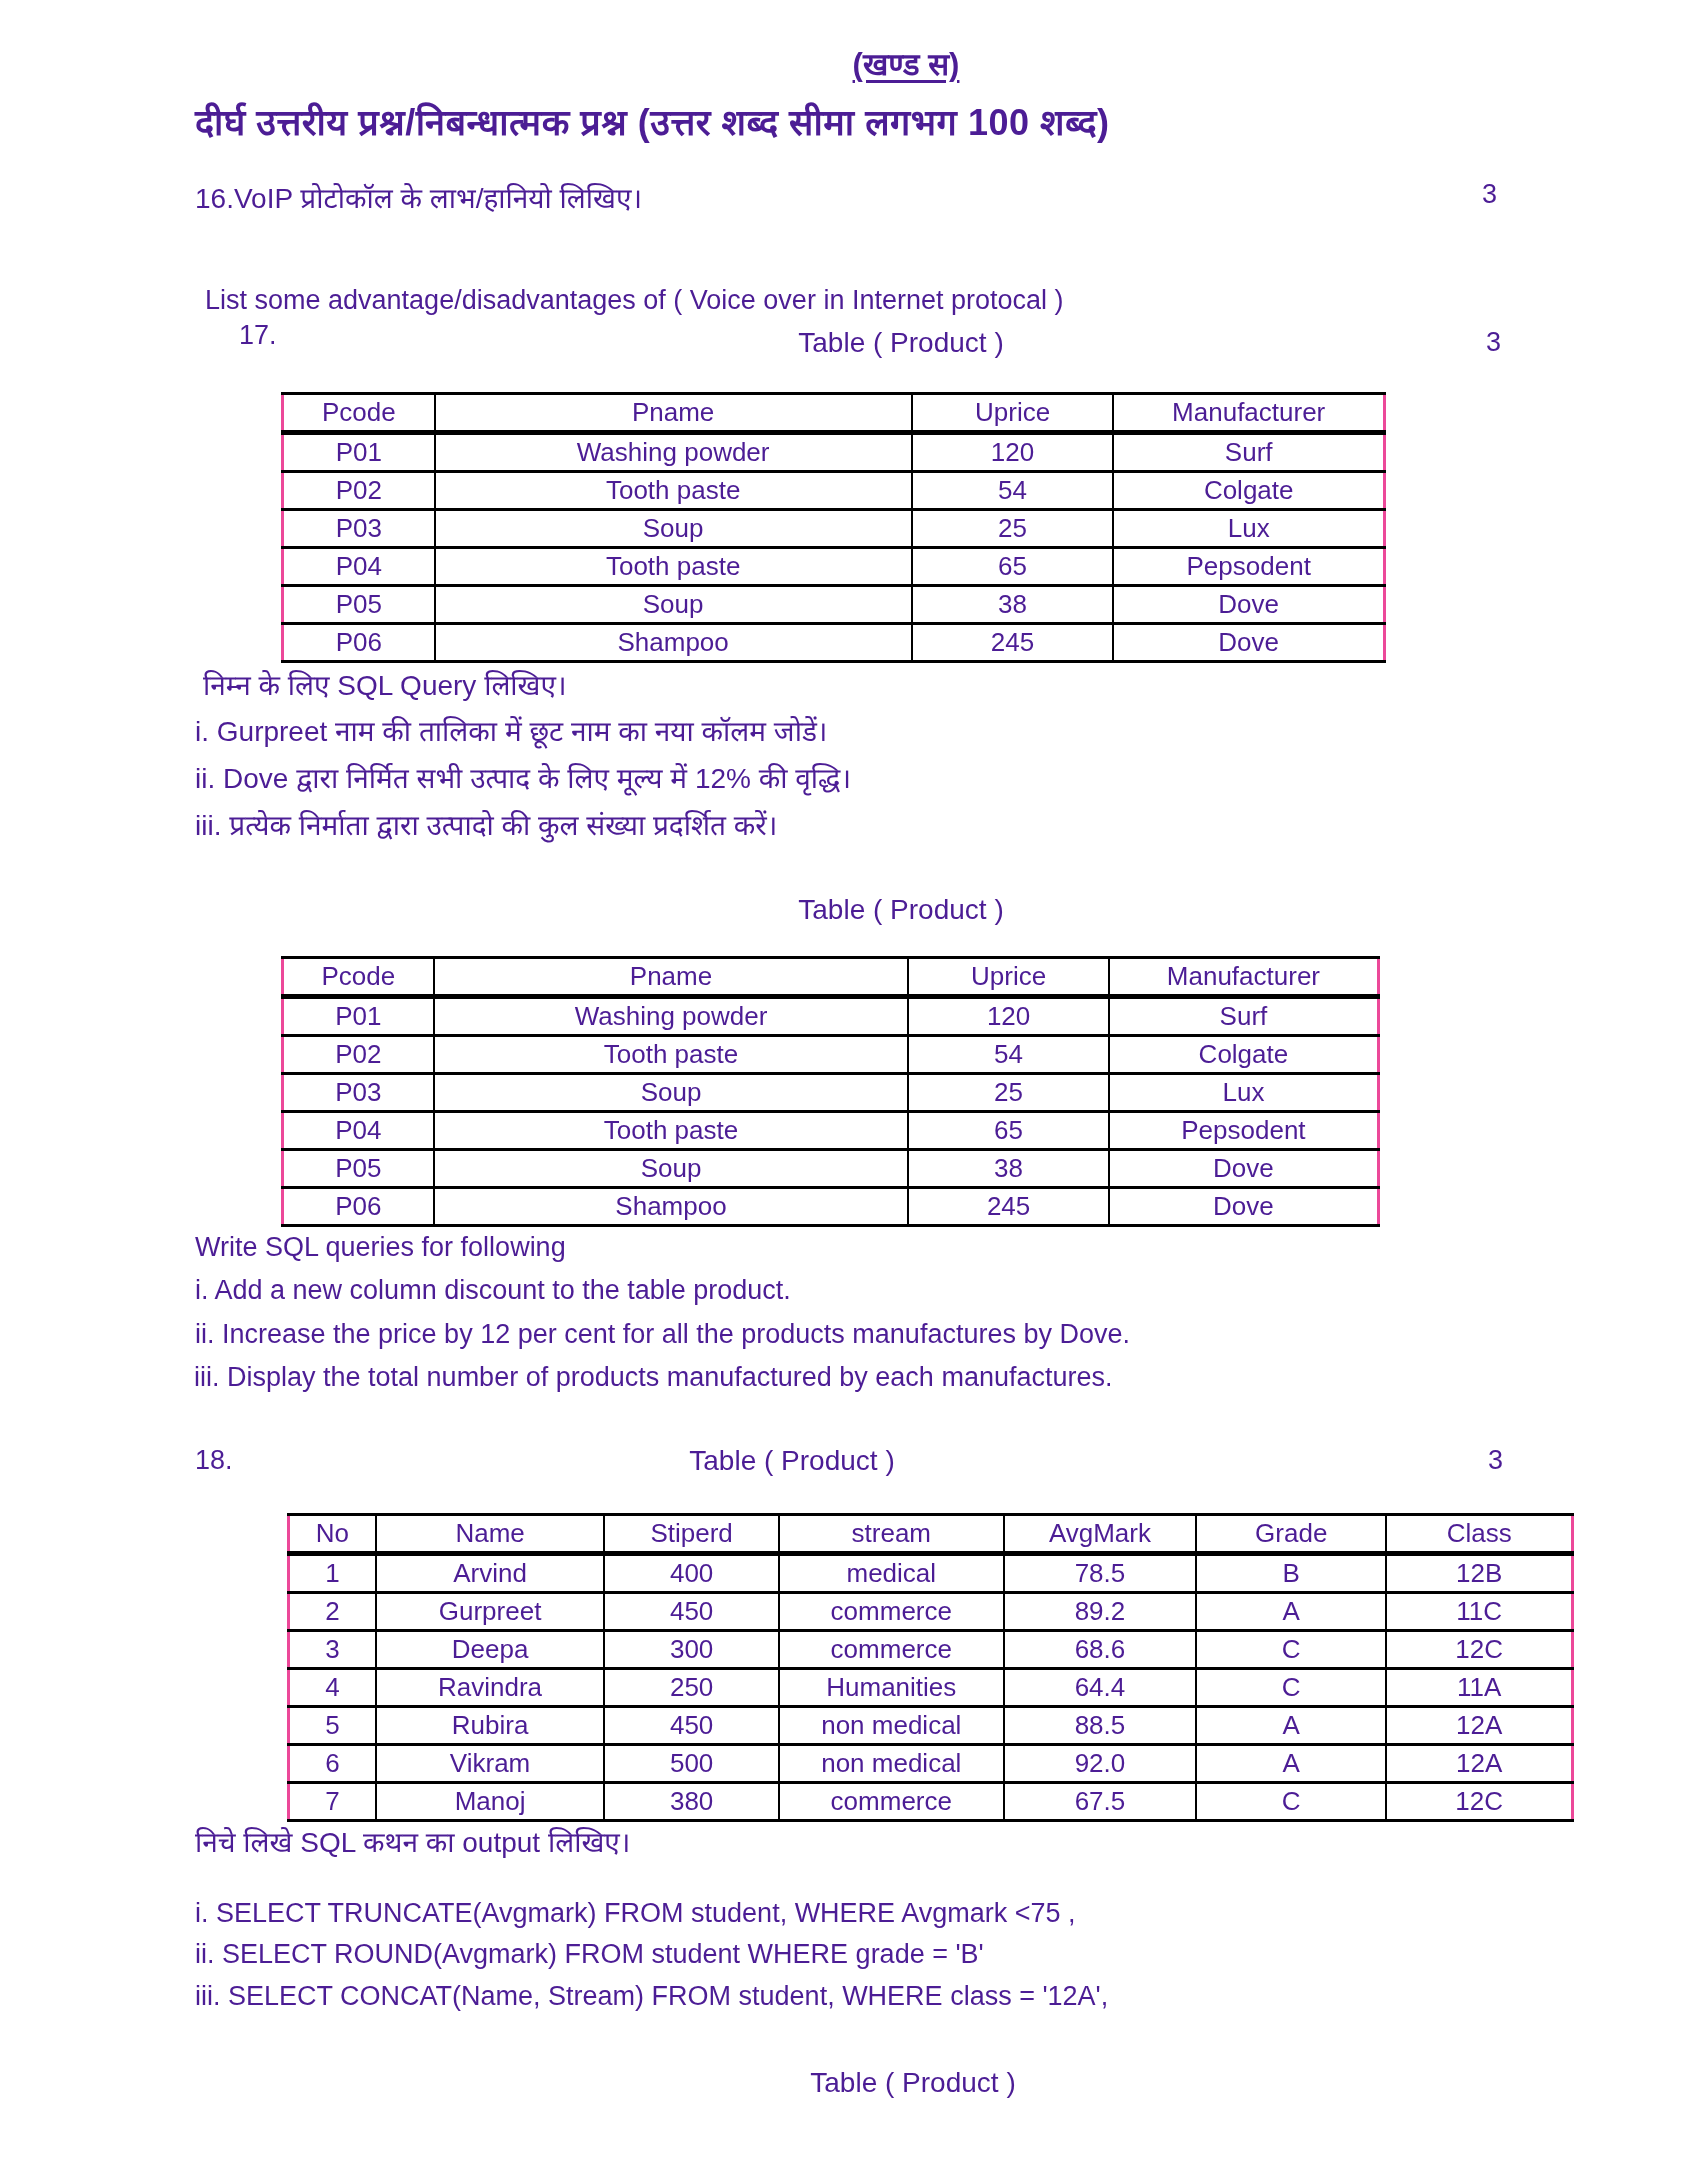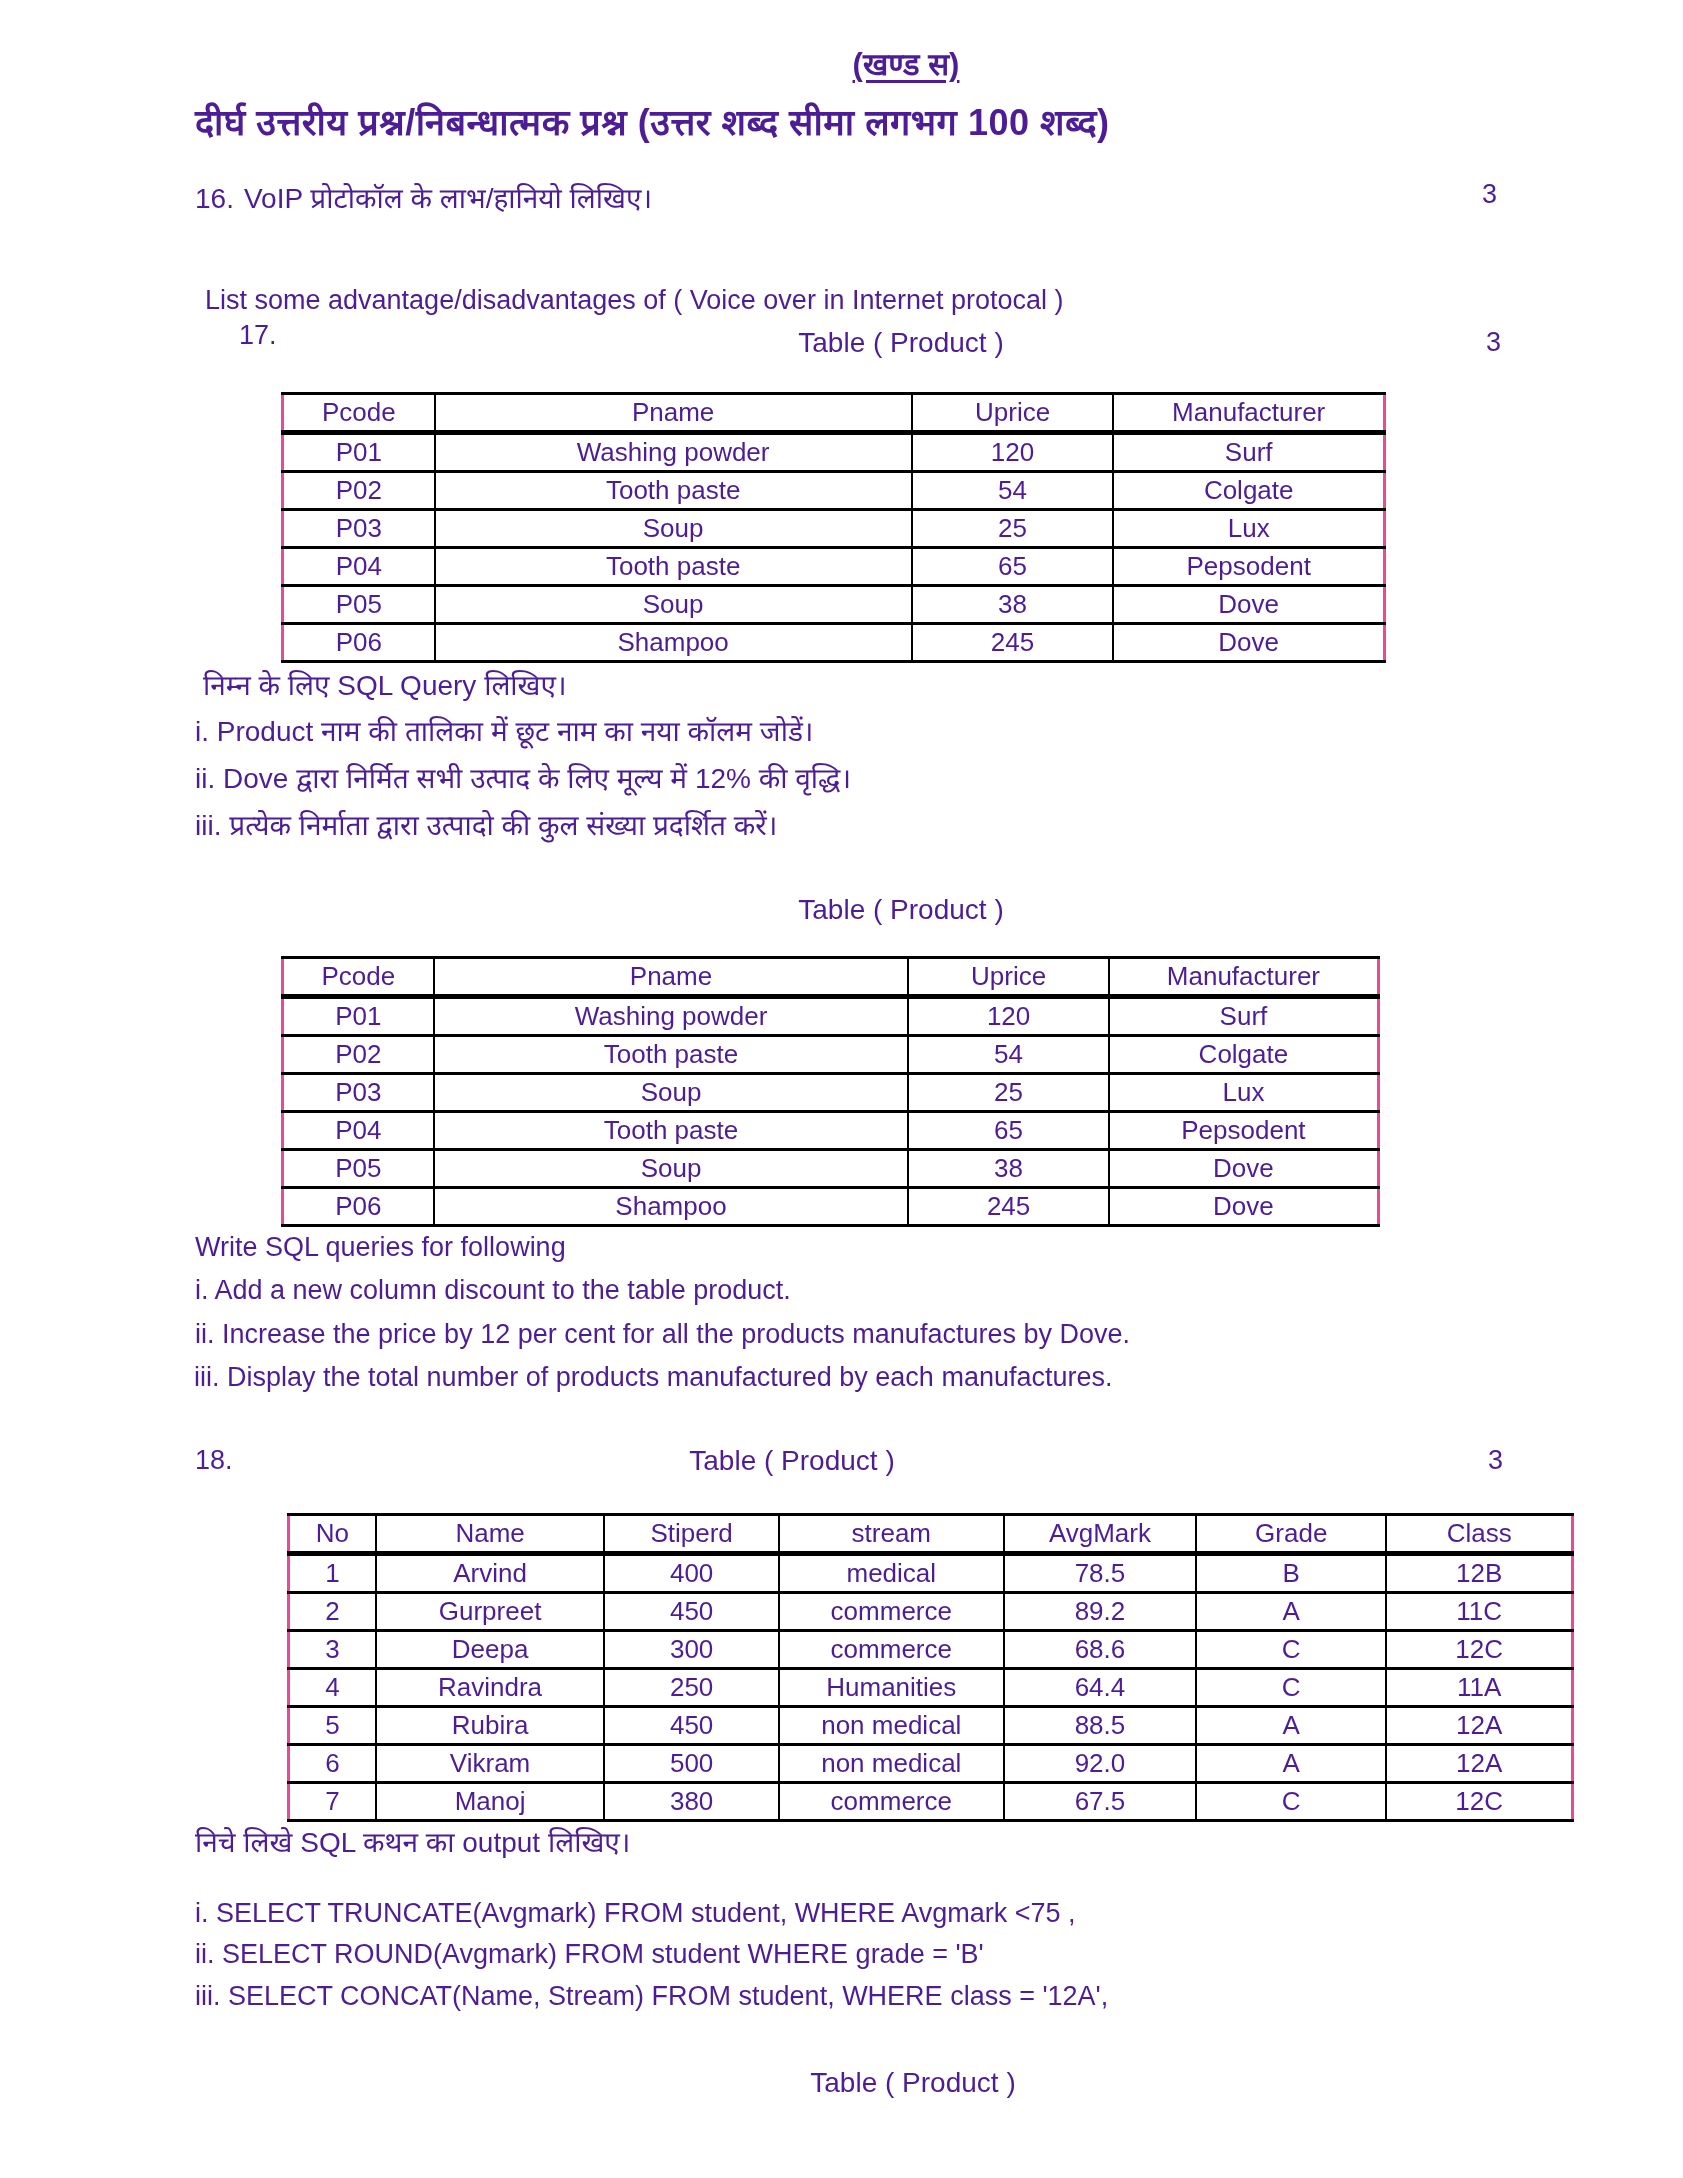--- a/index.html
+++ b/index.html
@@ -16,21 +16,21 @@
   .section-header {
     font-size: 31px;
     font-weight: bold;
     text-decoration: underline;
     text-underline-offset: 5px;
     transform: translateX(-50%);
   }
   .main-heading { font-size: 36px; font-weight: bold; letter-spacing: 0.5px; }
   .line    { font-size: 27px; }
   .hi-line { font-size: 28px; }
-  .qnum { margin-right: 10px; }
+  .qnum { }
   .table-title { font-size: 28px; transform: translateX(-50%); }
   .marks { font-size: 27px; }
 
   table.data {
     border-collapse: collapse;
     table-layout: fixed;
     border: 3px solid #ec4899;
     background: #fff;
   }
   table.data th, table.data td {
@@ -116,21 +116,21 @@
         <tr>
           <td>P06</td>
           <td>Shampoo</td>
           <td>245</td>
           <td>Dove</td>
         </tr>
       </tbody>
     </table>
 
   <div class="abs hi-line" style="left:195px; top:665px;margin-left:8px;">निम्न के लिए SQL Query लिखिए।</div>
-  <div class="abs hi-line" style="left:195px; top:711px;">i. Product नाम की तालिका में छूट नाम का नया कॉलम जोडें।</div>
+  <div class="abs hi-line" style="left:195px; top:711px;">i. Gurpreet नाम की तालिका में छूट नाम का नया कॉलम जोडें।</div>
   <div class="abs hi-line" style="left:195px; top:758px;">ii. Dove द्वारा निर्मित सभी उत्पाद के लिए मूल्य में 12% की वृद्धि।</div>
   <div class="abs hi-line" style="left:195px; top:805px;">iii. प्रत्येक निर्माता द्वारा उत्पादो की कुल संख्या प्रदर्शित करें।</div>
 
   <div class="abs table-title" style="left:901px; top:894px;">Table ( Product )</div>
 
   <table class="data abs" style="left:281px; top:956px; width:1099px;">
     <colgroup>
       <col style="width:13.8%">
         <col style="width:43.3%">
         <col style="width:18.3%">

